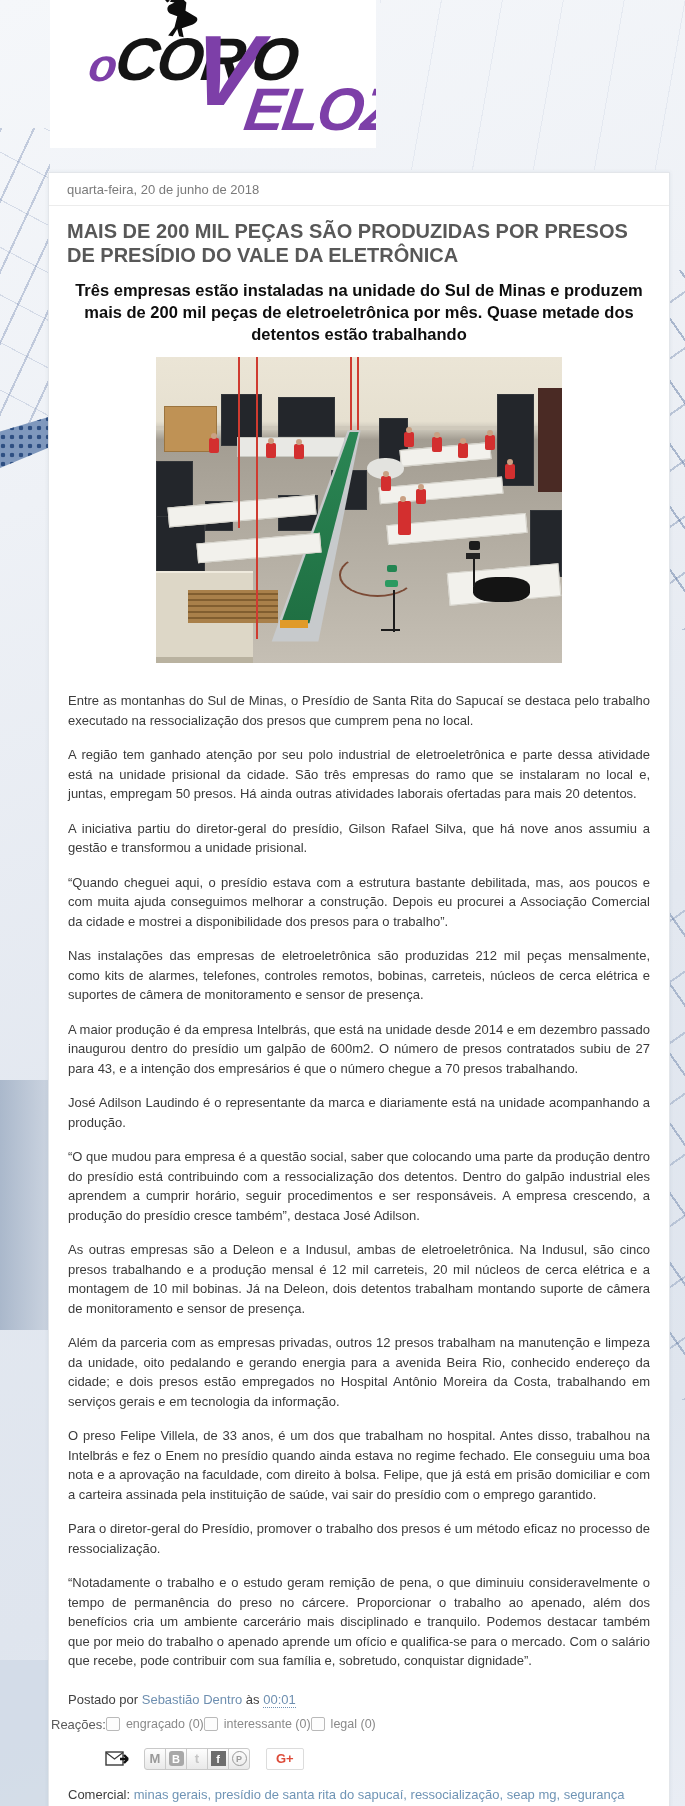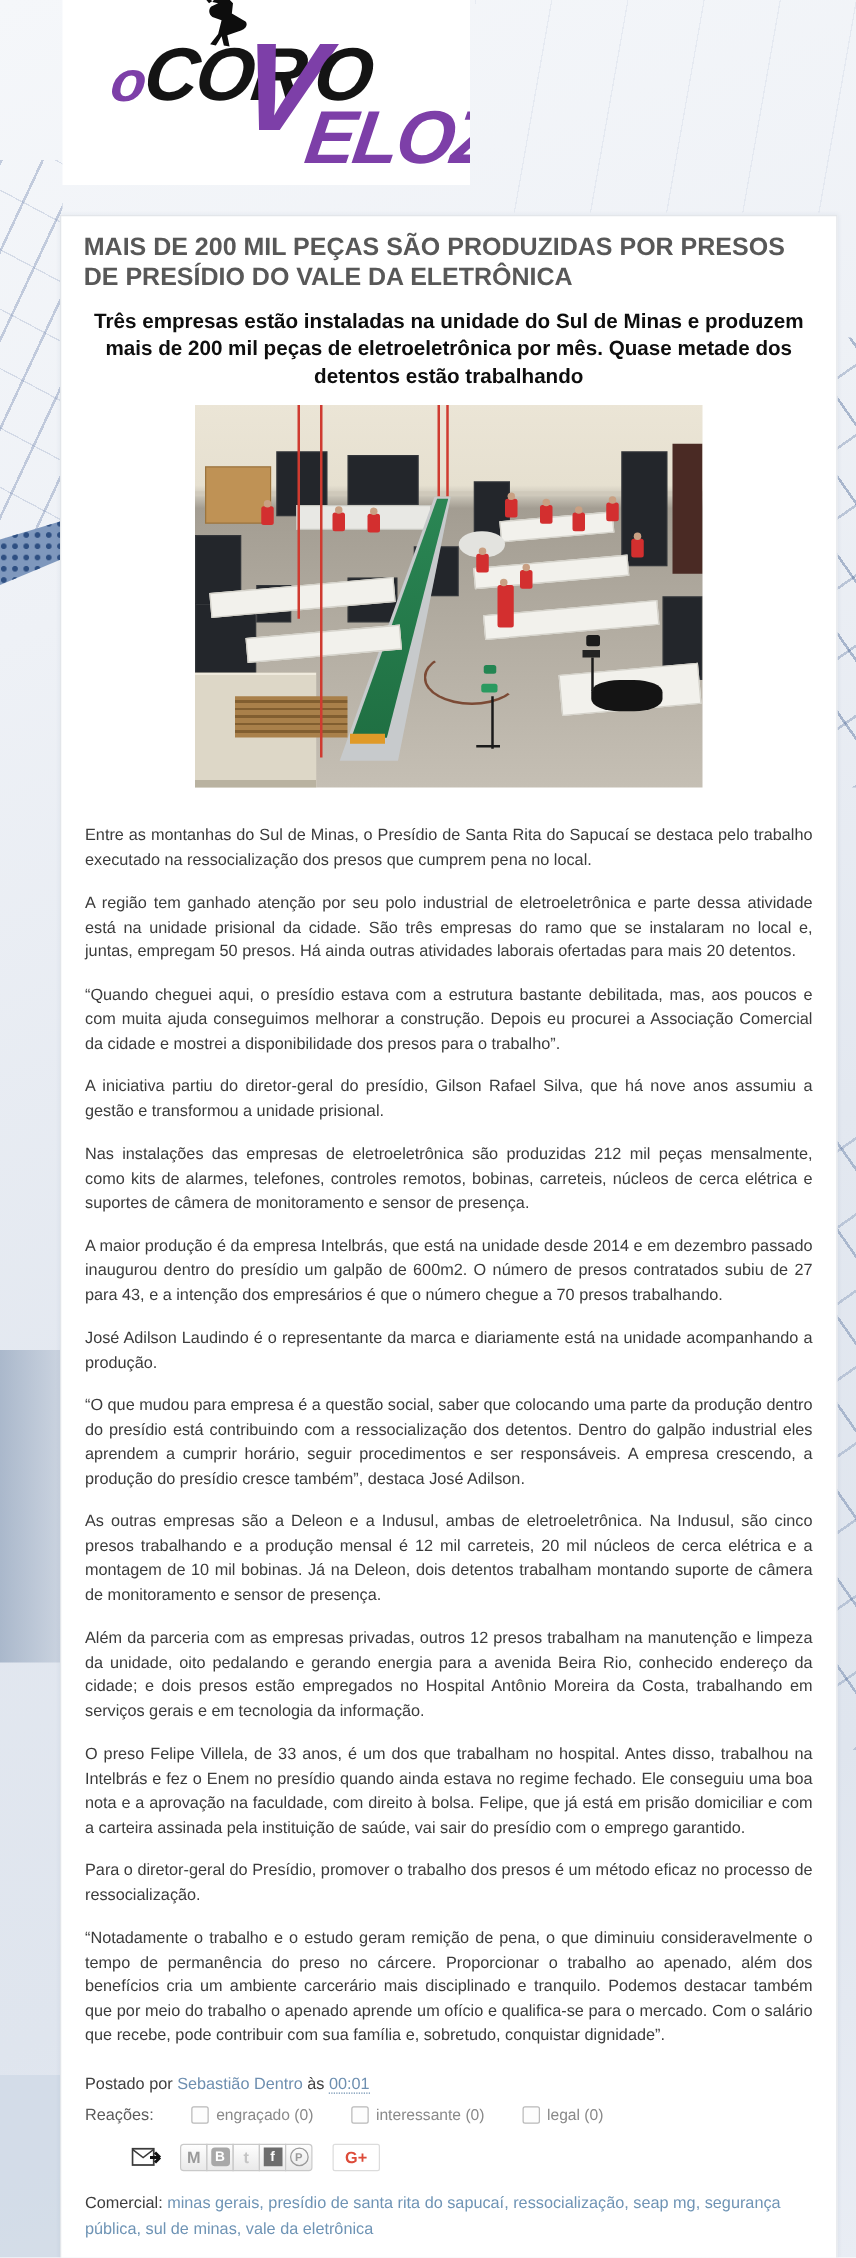--- a/index.html
+++ b/index.html
@@ -66,21 +66,21 @@
     background:linear-gradient(180deg,#2f8f5b,#1d6b3f)}
   .machine{background:#ddd7c7;box-shadow:inset 0 -6px 0 #b9b2a0,inset 0 2px 0 #efeadd}
   .sack{background:#e3e3df;border-radius:50%}
   .wire{border:2px solid transparent;border-bottom-color:#7b4a35;border-left-color:#7b4a35;border-radius:50%}
   .pile{background:#141414;border-radius:40%}
 
   
   .posted-line{padding:6px 19px 2px;font-size:13px;color:#404040}
   .posted-line a{color:#6e8fb0;text-decoration:none;cursor:pointer}
   .posted-line a.time{border-bottom:1px dotted #6e8fb0}
-  .reactions{padding:8px 19px 4px;font-size:13px;color:#5a5a5a;display:flex;align-items:flex-end;gap:30px}
+  .reactions{padding:8px 2px 4px;font-size:13px;color:#5a5a5a;display:flex;align-items:flex-start;gap:0}
   .reactions label{display:flex;align-items:center;gap:6px;font-size:12.5px;color:#8a8a8a}
   .cb{display:inline-block;width:12px;height:12px;border:1px solid #b9b9b9;border-radius:2px;background:#fdfdfd;cursor:pointer}
   .share-row{padding:12px 19px 6px 56px;display:flex;align-items:center;gap:12px}
   .env{cursor:pointer}
   .icon-bar{display:flex}
   .icon-cell{width:20px;height:20px;border:1px solid #c9c9c9;margin-left:-1px;display:flex;align-items:center;justify-content:center;
     background:linear-gradient(180deg,#fefefe,#e9e9e9);font-weight:bold;font-size:12px;cursor:pointer}
   .icon-cell:first-child{border-radius:3px 0 0 3px;margin-left:0}
   .icon-cell:last-child{border-radius:0 3px 3px 0}
   .g-m{color:#9a9a9a;font-size:13px}
@@ -116,20 +116,21 @@
   <div class="logo-text">
     <span class="lg-o">o</span>
     <span class="lg-cor">COR</span>
     <span class="lg-v">V</span>
     <span class="lg-o2">O</span>
     <span class="lg-eloz">ELOZ</span>
   </div>
 </header>
 
 <main class="content">
+  <div class="date-header">quarta-feira, 20 de junho de 2018</div>
   <article>
     <h1 class="post-title">MAIS DE 200 MIL PEÇAS SÃO PRODUZIDAS POR PRESOS DE PRESÍDIO DO VALE DA ELETRÔNICA</h1>
     <p class="subtitle">Três empresas estão instaladas na unidade do Sul de Minas e produzem mais de 200 mil peças de eletroeletrônica por mês. Quase metade dos detentos estão trabalhando</p>
 
     <div class="ph">
       <i class="sh" style="left:0;top:22.5%;width:100%;height:1.5%;background:#cfc9bb"></i>
       <i class="sh boxtan" style="left:2%;top:16%;width:13%;height:15%"></i>
       <i class="sh crate" style="left:16%;top:12%;width:10%;height:17%"></i>
       <i class="sh crate" style="left:30%;top:13%;width:14%;height:13%"></i>
       <i class="sh" style="left:20%;top:26%;width:26%;height:6%;background:#e8e8e4;border:1px solid #c9c9c2"></i>
@@ -175,22 +176,22 @@
       <i class="sh" style="left:56.5%;top:73%;width:13px;height:7px;background:#2a9a60;border-radius:2px"></i>
       <i class="sh" style="left:58.3%;top:76%;width:2px;height:14%;background:#1b1b1b"></i>
       <i class="sh" style="left:55.5%;top:89%;width:19px;height:2px;background:#1b1b1b"></i>
       <i class="sh" style="left:77%;top:60%;width:11px;height:9px;background:#1c1c1c;border-radius:2px"></i>
       <i class="sh" style="left:76.3%;top:64%;width:14px;height:6px;background:#232323"></i>
       <i class="sh" style="left:78%;top:66%;width:2px;height:9%;background:#1b1b1b"></i>
     </div>
 
     <p class="body-p">Entre as montanhas do Sul de Minas, o Presídio de Santa Rita do Sapucaí se destaca pelo trabalho executado na ressocialização dos presos que cumprem pena no local.</p>
     <p class="body-p">A região tem ganhado atenção por seu polo industrial de eletroeletrônica e parte dessa atividade está na unidade prisional da cidade. São três empresas do ramo que se instalaram no local e, juntas, empregam 50 presos. Há ainda outras atividades laborais ofertadas para mais 20 detentos.</p>
+    <p class="body-p">A iniciativa partiu do diretor-geral do presídio, Gilson Rafael Silva, que há nove anos assumiu a gestão e transformou a unidade prisional.</p>
     <p class="body-p">“Quando cheguei aqui, o presídio estava com a estrutura bastante debilitada, mas, aos poucos e com muita ajuda conseguimos melhorar a construção. Depois eu procurei a Associação Comercial da cidade e mostrei a disponibilidade dos presos para o trabalho”.</p>
-    <p class="body-p">A iniciativa partiu do diretor-geral do presídio, Gilson Rafael Silva, que há nove anos assumiu a gestão e transformou a unidade prisional.</p>
     <p class="body-p">Nas instalações das empresas de eletroeletrônica são produzidas 212 mil peças mensalmente, como kits de alarmes, telefones, controles remotos, bobinas, carreteis, núcleos de cerca elétrica e suportes de câmera de monitoramento e sensor de presença.</p>
     <p class="body-p">A maior produção é da empresa Intelbrás, que está na unidade desde 2014 e em dezembro passado inaugurou dentro do presídio um galpão de 600m2. O número de presos contratados subiu de 27 para 43, e a intenção dos empresários é que o número chegue a 70 presos trabalhando.</p>
     <p class="body-p">José Adilson Laudindo é o representante da marca e diariamente está na unidade acompanhando a produção.</p>
     <p class="body-p">“O que mudou para empresa é a questão social, saber que colocando uma parte da produção dentro do presídio está contribuindo com a ressocialização dos detentos. Dentro do galpão industrial eles aprendem a cumprir horário, seguir procedimentos e ser responsáveis. A empresa crescendo, a produção do presídio cresce também”, destaca José Adilson.</p>
     <p class="body-p">As outras empresas são a Deleon e a Indusul, ambas de eletroeletrônica. Na Indusul, são cinco presos trabalhando e a produção mensal é 12 mil carreteis, 20 mil núcleos de cerca elétrica e a montagem de 10 mil bobinas. Já na Deleon, dois detentos trabalham montando suporte de câmera de monitoramento e sensor de presença.</p>
     <p class="body-p">Além da parceria com as empresas privadas, outros 12 presos trabalham na manutenção e limpeza da unidade, oito pedalando e gerando energia para a avenida Beira Rio, conhecido endereço da cidade; e dois presos estão empregados no Hospital Antônio Moreira da Costa, trabalhando em serviços gerais e em tecnologia da informação.</p>
     <p class="body-p">O preso Felipe Villela, de 33 anos, é um dos que trabalham no hospital. Antes disso, trabalhou na Intelbrás e fez o Enem no presídio quando ainda estava no regime fechado. Ele conseguiu uma boa nota e a aprovação na faculdade, com direito à bolsa. Felipe, que já está em prisão domiciliar e com a carteira assinada pela instituição de saúde, vai sair do presídio com o emprego garantido.</p>
     <p class="body-p">Para o diretor-geral do Presídio, promover o trabalho dos presos é um método eficaz no processo de ressocialização.</p>
     <p class="body-p">“Notadamente o trabalho e o estudo geram remição de pena, o que diminuiu consideravelmente o tempo de permanência do preso no cárcere. Proporcionar o trabalho ao apenado, além dos benefícios cria um ambiente carcerário mais disciplinado e tranquilo. Podemos destacar também que por meio do trabalho o apenado aprende um ofício e qualifica-se para o mercado. Com o salário que recebe, pode contribuir com sua família e, sobretudo, conquistar dignidade”.</p>
 

